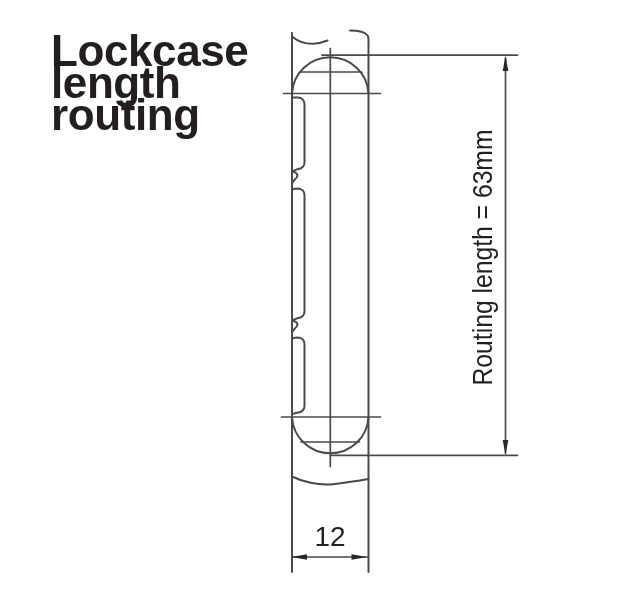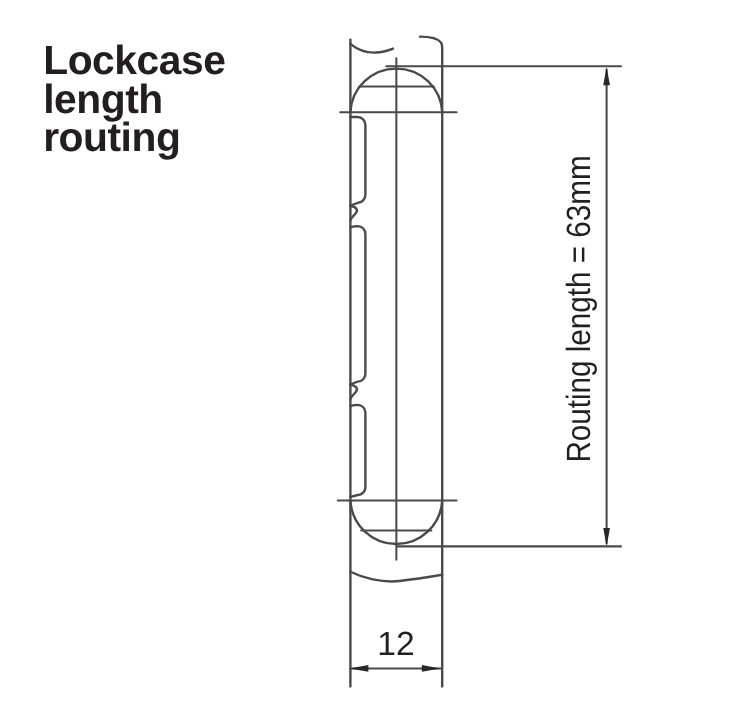--- a/index.html
+++ b/index.html
@@ -10,22 +10,22 @@
   }
   html,body{margin:0;padding:0;background:var(--background);}
   .canvas{
     position:relative;
     width:629px;height:605px;
     background:var(--background);
     font-family:"Liberation Sans", sans-serif;
     overflow:hidden;
   }
   .title{
-    position:absolute;left:36px;top:35px;
-    font-size:34px;line-height:32px;font-weight:700;
+    position:absolute;left:51px;top:35px;
+    font-size:44px;line-height:32px;font-weight:700;
     letter-spacing:-0.4px;color:var(--text);
   }
   svg.drawing{position:absolute;left:0;top:0;}
   .ln{stroke:var(--line);stroke-width:1.7;fill:none;stroke-linecap:round;}
   .profile{stroke:var(--line);stroke-width:2;fill:none;stroke-linecap:round;stroke-linejoin:round;}
   .arrow{fill:var(--arrow);stroke:none;}
   .dimtext{
     font-family:"Liberation Sans", sans-serif;
     font-size:28px;fill:var(--text);
   }

